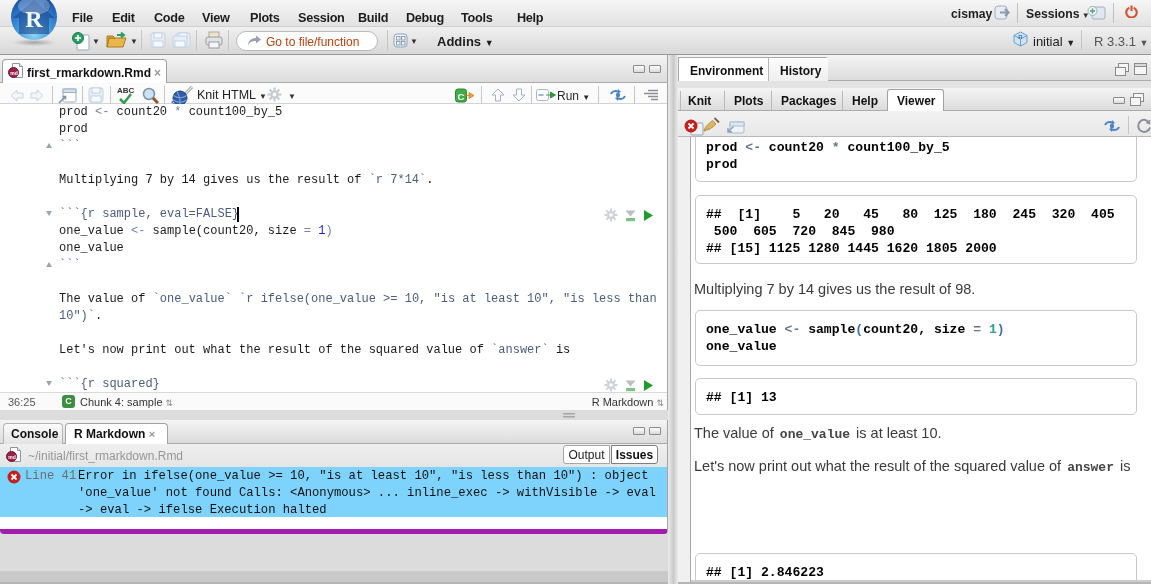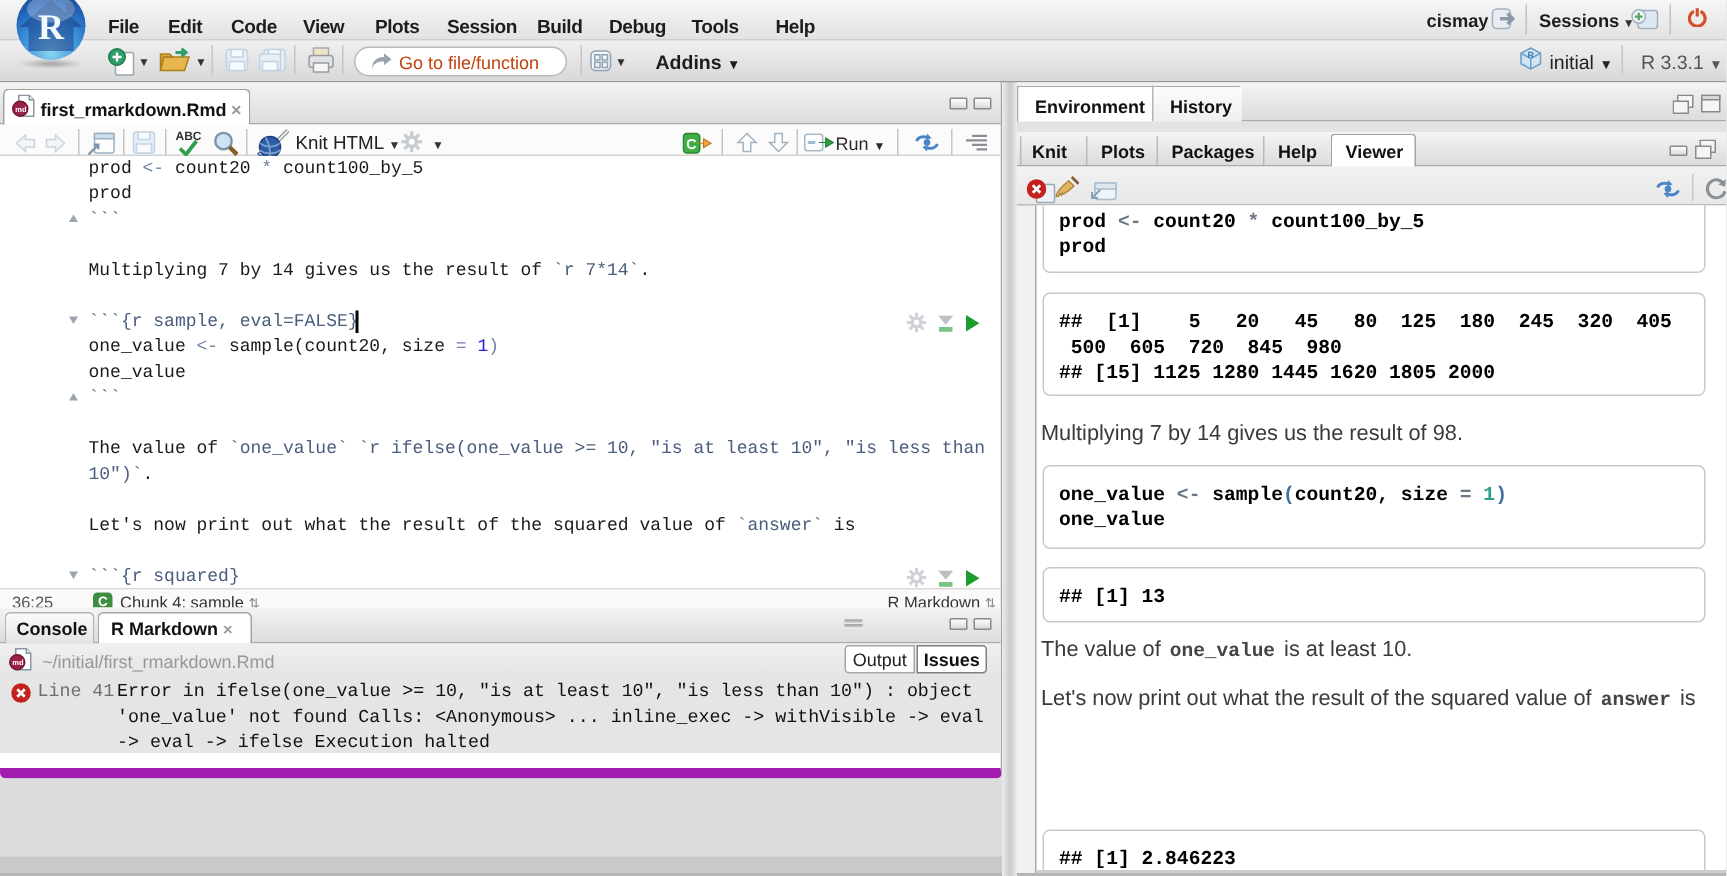--- a/index.html
+++ b/index.html
@@ -312,42 +312,42 @@
         </div>
   </div>
   <div id="edstatus" class="abs" style="left:0;top:337px;width:667px;height:18px;background:#fafafa;border-top:1px solid #d9d9d9;">
     <div class="abs" style="left:8px;top:3px;font-size:11px;color:#555;">36:25</div>
     <div class="abs" style="left:62px;top:2px;width:13px;height:13px;background:#3e8e41;border-radius:3px;color:#fff;font-size:9px;font-weight:bold;text-align:center;line-height:13px;">C</div>
     <div class="abs" style="left:80px;top:3px;font-size:11px;color:#333;">Chunk 4: sample <span style="color:#888;font-size:9px;">⇅</span></div>
     <div class="abs" style="right:3px;top:3px;font-size:11px;color:#333;">R Markdown <span style="color:#888;font-size:9px;">⇅</span></div>
   </div>
 </div>
 
-<div class="abs" style="left:0;top:405px;width:668px;height:114px;background:#fff;border-right:1px solid #a3a3a3;border-bottom:7px solid #a21caf;border-radius:0 0 4px 4px;">
+<div class="abs" style="left:0;top:420px;width:668px;height:114px;background:#fff;border-right:1px solid #a3a3a3;border-bottom:5px solid #a21caf;border-radius:0 0 4px 4px;">
   <div class="abs tabbar" style="left:0;top:0;width:667px;height:24px;"></div>
   <div id="contabs">
     <div class="abs tab-inactive" style="left:3px;top:3px;width:60px;height:21px;"></div>
     <div class="abs tlabel" style="left:11px;top:7px;">Console</div>
     <div class="abs tab-active" style="left:65px;top:3px;width:103px;height:21px;"></div>
     <div class="abs tlabel" style="left:74px;top:7px;">R Markdown <span style="color:#9a9a9a;font-size:11px;">×</span></div>
     <div class="abs minico" style="left:633px;top:7px;border-radius:1px;height:8px;"></div>
     <div class="abs minico" style="left:649px;top:7px;border-radius:1px;height:8px;"></div>
   </div>
   <div id="conpath" class="abs" style="left:0;top:24px;width:667px;height:23px;background:linear-gradient(#f0f0f0,#e4e4e4);">
     <svg class="abs" style="left:6px;top:3px;" width="17" height="16">
           <path d="M4.5 0.5 L11.5 0.5 L14.5 3.5 L14.5 14.5 L4.5 14.5 Z" fill="#fff" stroke="#8a96a3"></path>
           <path d="M11.5 0.5 L11.5 3.5 L14.5 3.5" fill="#e8edf2" stroke="#8a96a3"></path>
           <circle cx="5.5" cy="9.5" r="5" fill="#9b2146" stroke="#711733"></circle>
           <text x="2.2" y="11.6" font-size="5" fill="#fff" font-weight="bold">md</text>
         </svg>
     <div class="abs" style="left:28px;top:5px;font-size:12px;font-weight:normal;color:#979797;">~/initial/first_rmarkdown.Rmd</div>
     <div class="abs" style="left:563px;top:1px;width:47px;height:19px;background:#fff;border:1px solid #a6a6a6;border-radius:3px 0 0 3px;font-size:12px;color:#222;text-align:center;line-height:18px;">Output</div>
     <div class="abs" style="left:611px;top:1px;width:47px;height:19px;background:#fff;border:1px solid #7f7f7f;border-radius:0 3px 3px 0;font-size:12px;color:#111;text-align:center;line-height:18px;font-weight:bold;">Issues</div>
   </div>
-  <div id="conerr" class="abs mono" style="left:0;top:47px;width:667px;height:50px;background:#e5e5e5;font-size:12.2px;line-height:17px;">
+  <div id="conerr" class="abs mono" style="left:0;top:47px;width:667px;height:50px;background:#7dd3fc;font-size:12.2px;line-height:17px;">
     <svg class="abs" style="left:7px;top:3px;" width="14" height="14">
           <circle cx="7" cy="7" r="6.5" fill="#c4201d"></circle>
           <path d="M4.5 4.5 L9.5 9.5 M9.5 4.5 L4.5 9.5" stroke="#fff" stroke-width="1.8"></path>
         </svg>
     <div class="abs mono" style="left:25px;top:1px;color:#6f6f6f;">Line 41</div>
     <pre class="abs" style="left:78px;top:1px;color:#111;font-size:12.2px;line-height:17px;">Error in ifelse(one_value &gt;= 10, "is at least 10", "is less than 10") : object
 'one_value' not found Calls: &lt;Anonymous&gt; ... inline_exec -&gt; withVisible -&gt; eval
 -&gt; eval -&gt; ifelse Execution halted</pre>
   </div>
 </div>

